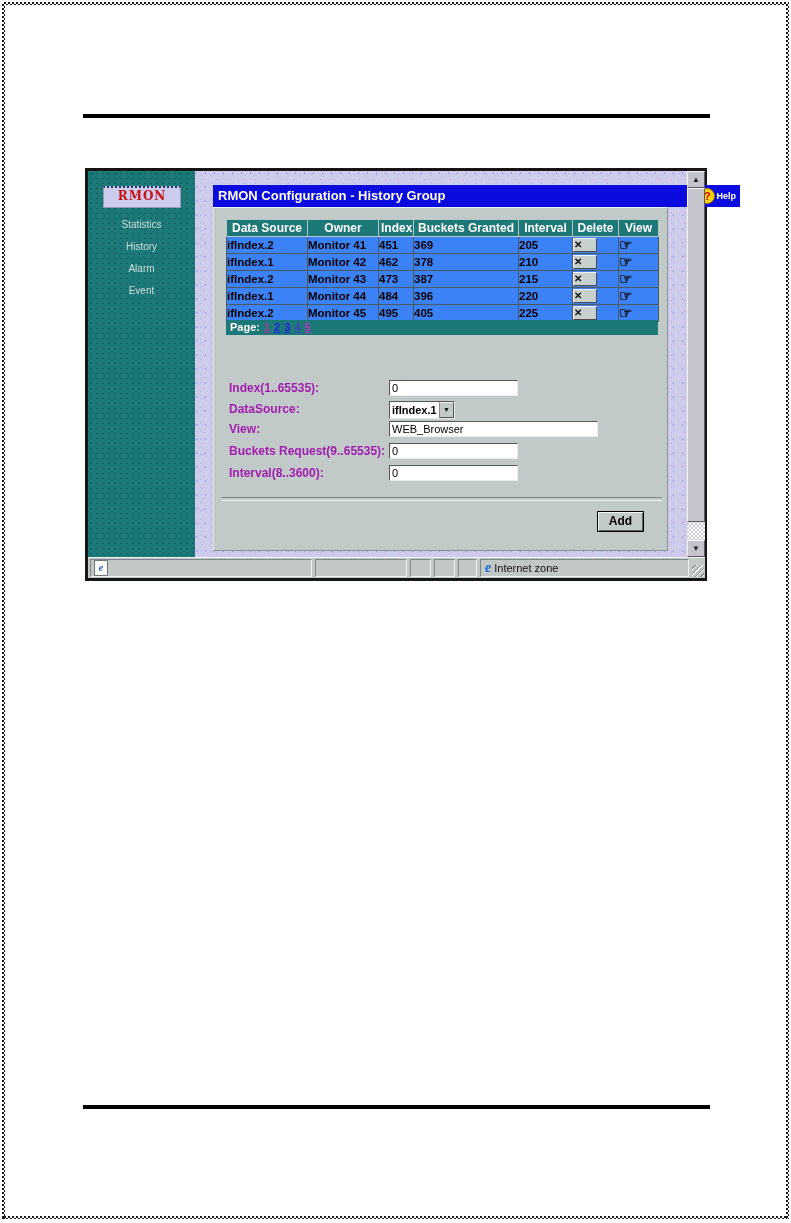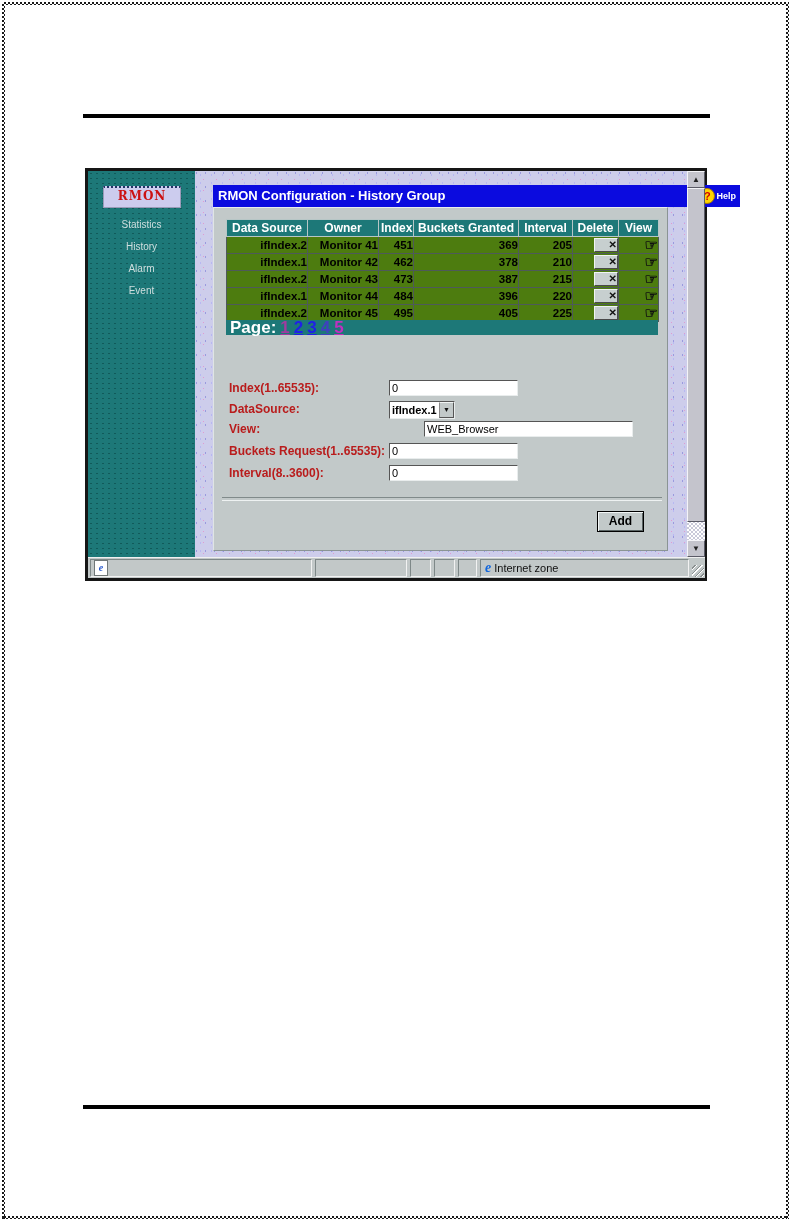--- a/index.html
+++ b/index.html
@@ -47,34 +47,34 @@
   .help-q{width:14px;height:14px;border-radius:50%;background:#ffd400;border:1px solid #a87c00;
     color:#d00000;font-weight:bold;font-size:11px;line-height:14px;text-align:center;}
   .help-label{color:#fff;font-size:9px;font-weight:bold;}
   .panel{left:18px;top:36px;width:455px;height:344px;background:#c2c9c9;
     border-top:1px solid #e9eded;border-left:1px solid #dfe5e5;
     border-right:1px solid #8a9494;border-bottom:1px solid #8a9494;box-sizing:border-box;}
   
   table.grid{left:12px;top:11px;border-collapse:collapse;table-layout:fixed;width:432px;}
   table.grid th{background:#1d7878;color:#fff;font-size:12px;font-weight:bold;
     border:1px solid #b7c6c6;height:16px;padding:0 2px;}
-  table.grid td{background:#4d7c0f;color:#000;font-size:11.5px;font-weight:bold;
-    border:1px solid #4e5a5a;height:16px;text-align:right;padding:0;}
+  table.grid td{background:#3b82f6;color:#000;font-size:11.5px;font-weight:bold;
+    border:1px solid #4e5a5a;height:16px;text-align:left;padding:0;}
   .del-btn{display:inline-block;width:22px;height:12px;line-height:11px;background:#c7cfcf;
     border:1px solid;border-color:#f0f4f4 #4a4a4a #4a4a4a #f0f4f4;
     font-size:10px;font-weight:bold;color:#111;cursor:pointer;}
   .view-hand{font-size:15px;line-height:14px;color:#101010;cursor:pointer;}
   .pagebar{left:12px;top:112px;width:428px;height:15px;background:#1d7878;
-    color:#fff;font-size:17px;font-weight:bold;line-height:15px;padding-left:4px;}
+    color:#fff;font-size:11px;font-weight:bold;line-height:15px;padding-left:4px;}
   .pagebar a{margin-left:4px;text-decoration:underline;cursor:pointer;}
   
-  .f-label{left:15px;width:170px;font-size:12px;font-weight:bold;color:#b91c1c;height:16px;line-height:16px;}
+  .f-label{left:15px;width:170px;font-size:12px;font-weight:bold;color:#a21caf;height:16px;line-height:16px;}
   .f-input{left:175px;height:14px;background:#fff;border:1px solid;
     border-color:#555 #e9eded #e9eded #555;font-size:11px;line-height:14px;padding:0 2px;color:#000;}
-  .w-narrow{width:123px;} .w-wide{width:203px;margin-left:35px;}
+  .w-narrow{width:123px;} .w-wide{width:203px;}
   .f-select{left:175px;width:64px;height:16px;background:#fff;border:1px solid;
     border-color:#555 #e9eded #e9eded #555;display:flex;cursor:pointer;}
   .f-select .sel-text{flex:1;font-size:11px;font-weight:bold;line-height:16px;padding-left:2px;color:#000;}
   .sel-arrow{width:15px;height:16px;background:#c2c9c9;border-left:1px solid #888;
     border-top:1px solid #f0f4f4;border-bottom:1px solid #555;border-right:1px solid #555;
     box-sizing:border-box;font-size:7px;line-height:14px;text-align:center;color:#111;}
   .form-hr{left:8px;top:289px;width:440px;height:2px;
     border-top:1px solid #808a8a;border-bottom:1px solid #eef2f2;}
   .add-btn{left:383px;top:303px;width:45px;height:19px;background:#c2c9c9;
     border:1px solid #000;box-shadow:inset 1px 1px 0 #f2f6f6,inset -1px -1px 0 #5a6464;
@@ -214,21 +214,21 @@
 
         <div class="abs f-label" style="top:193px;">DataSource:</div>
         <div class="abs f-select" style="top:193px;">
           <span class="sel-text">ifIndex.1</span>
           <span class="sel-arrow">▼</span>
         </div>
 
         <div class="abs f-label" style="top:213px;">View:</div>
         <div class="abs f-input w-wide" style="top:213px;">WEB_Browser</div>
 
-        <div class="abs f-label" style="top:235px;">Buckets Request(1..65535):</div>
+        <div class="abs f-label" style="top:235px;">Buckets Request(9..65535):</div>
         <div class="abs f-input w-narrow" style="top:235px;">0</div>
 
         <div class="abs f-label" style="top:257px;">Interval(8..3600):</div>
         <div class="abs f-input w-narrow" style="top:257px;">0</div>
 
         <div class="abs form-hr"></div>
         <div class="abs add-btn">Add</div>
       </div>
     </div>
 

